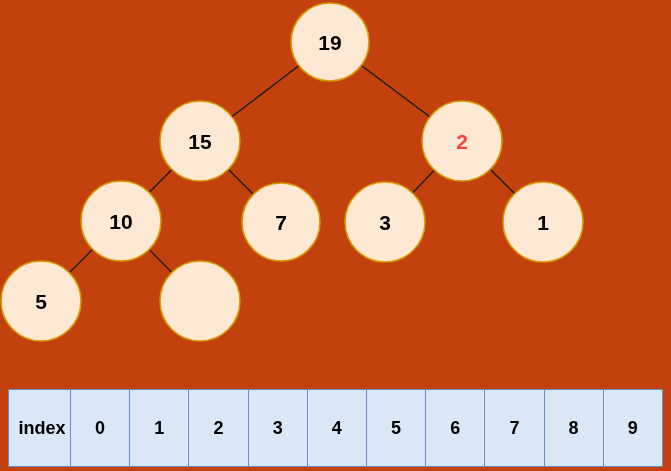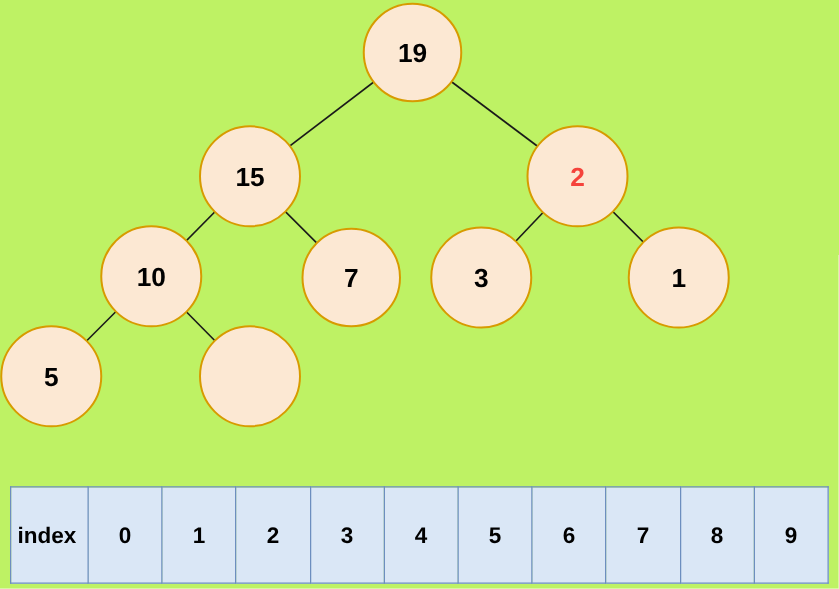--- a/index.html
+++ b/index.html
@@ -8,21 +8,21 @@
     background: #ffffff;
     width: 671px;
     height: 471px;
     overflow: hidden;
     font-family: "Liberation Sans", sans-serif;
   }
   .canvas {
     position: relative;
     width: 671px;
     height: 471px;
-    background: #bef264;
+    background: #c2410c;
   }
   #tree-svg {
     position: absolute;
     left: 0;
     top: 0;
     width: 671px;
     height: 386px;
     display: block;
   }
   #tree-svg text {
@@ -46,21 +46,21 @@
     font-family: "Liberation Sans", sans-serif;
     font-weight: bold;
     font-size: 18px;
     color: #000000;
     height: 39px;
     padding: 0;
     text-align: center;
     vertical-align: middle;
   }
   table.array-table th {
-    text-align: left;
+    text-align: center;
     padding-left: 5px;
     width: 62px;
   }
   table.array-table td.highlight {
     color: var(--red, #F5433B);
   }
 </style>
 </head>
 <body>
 

